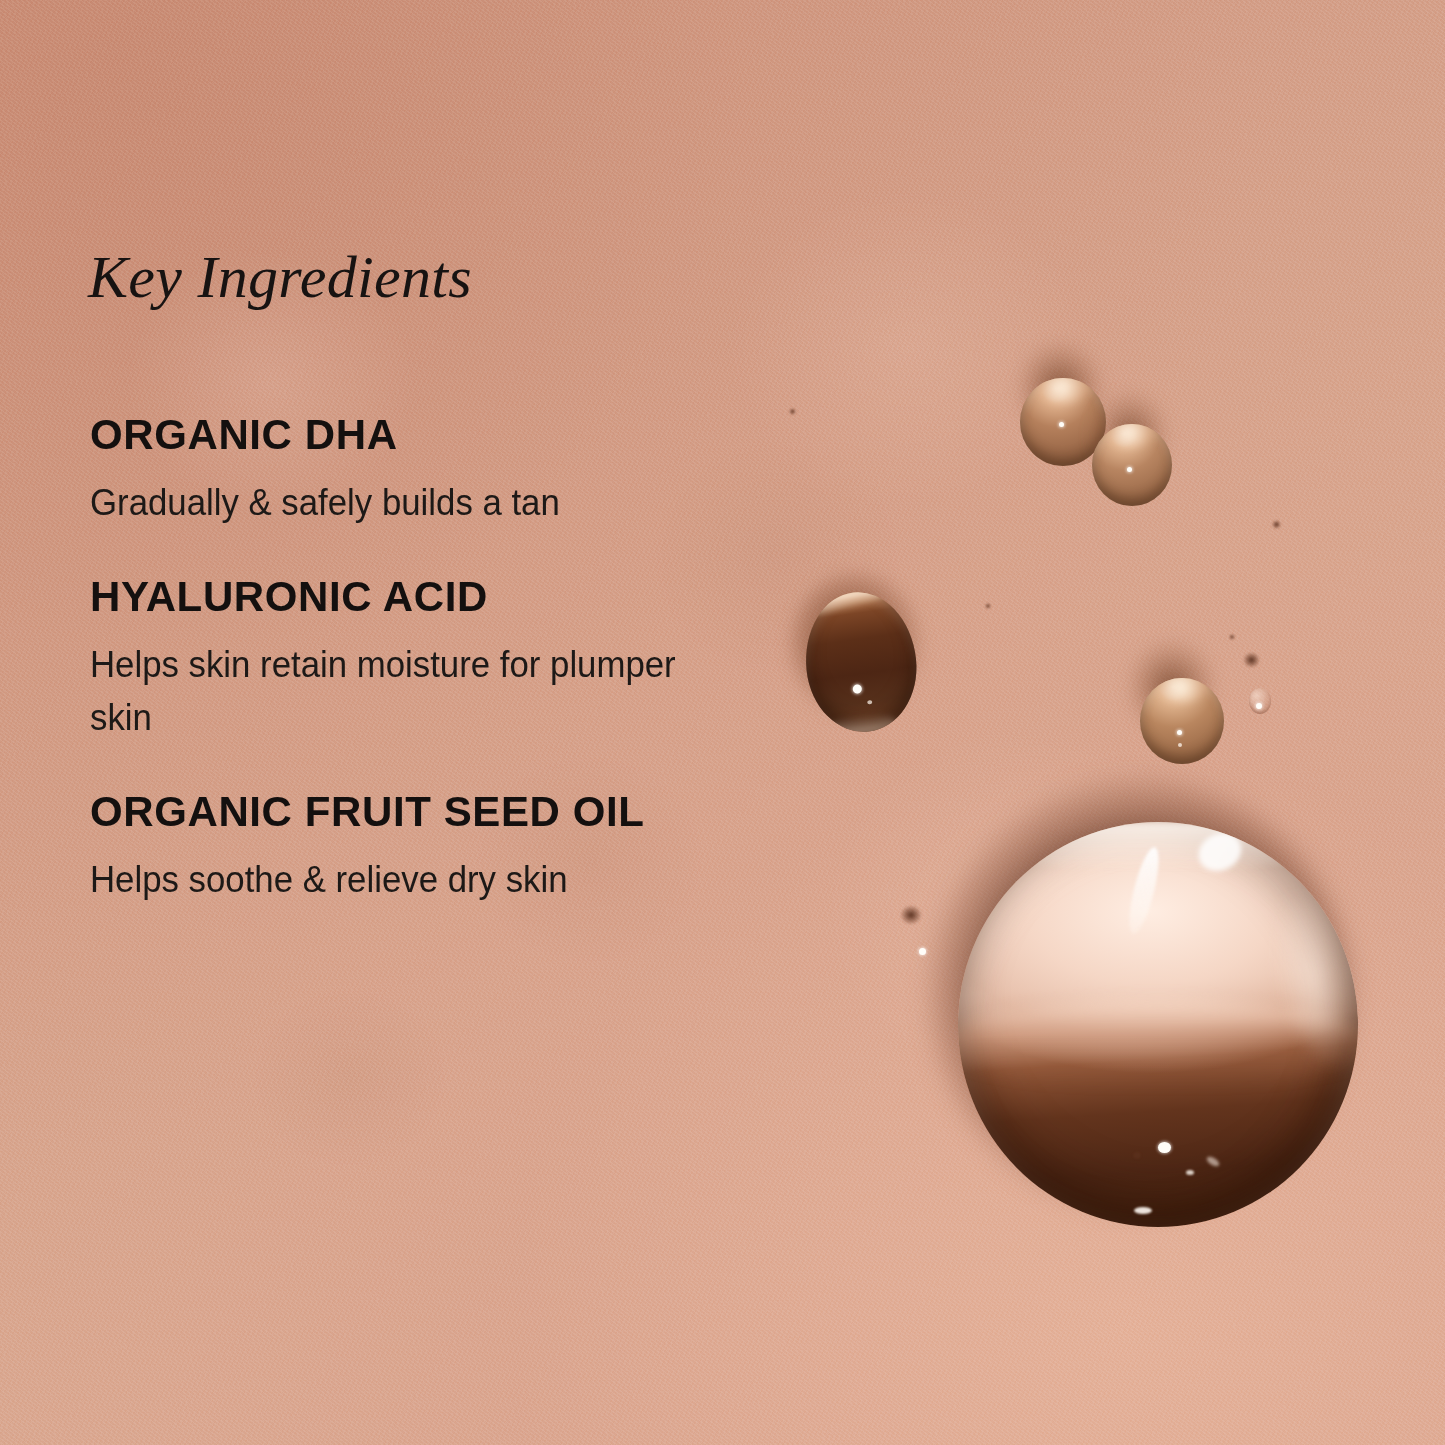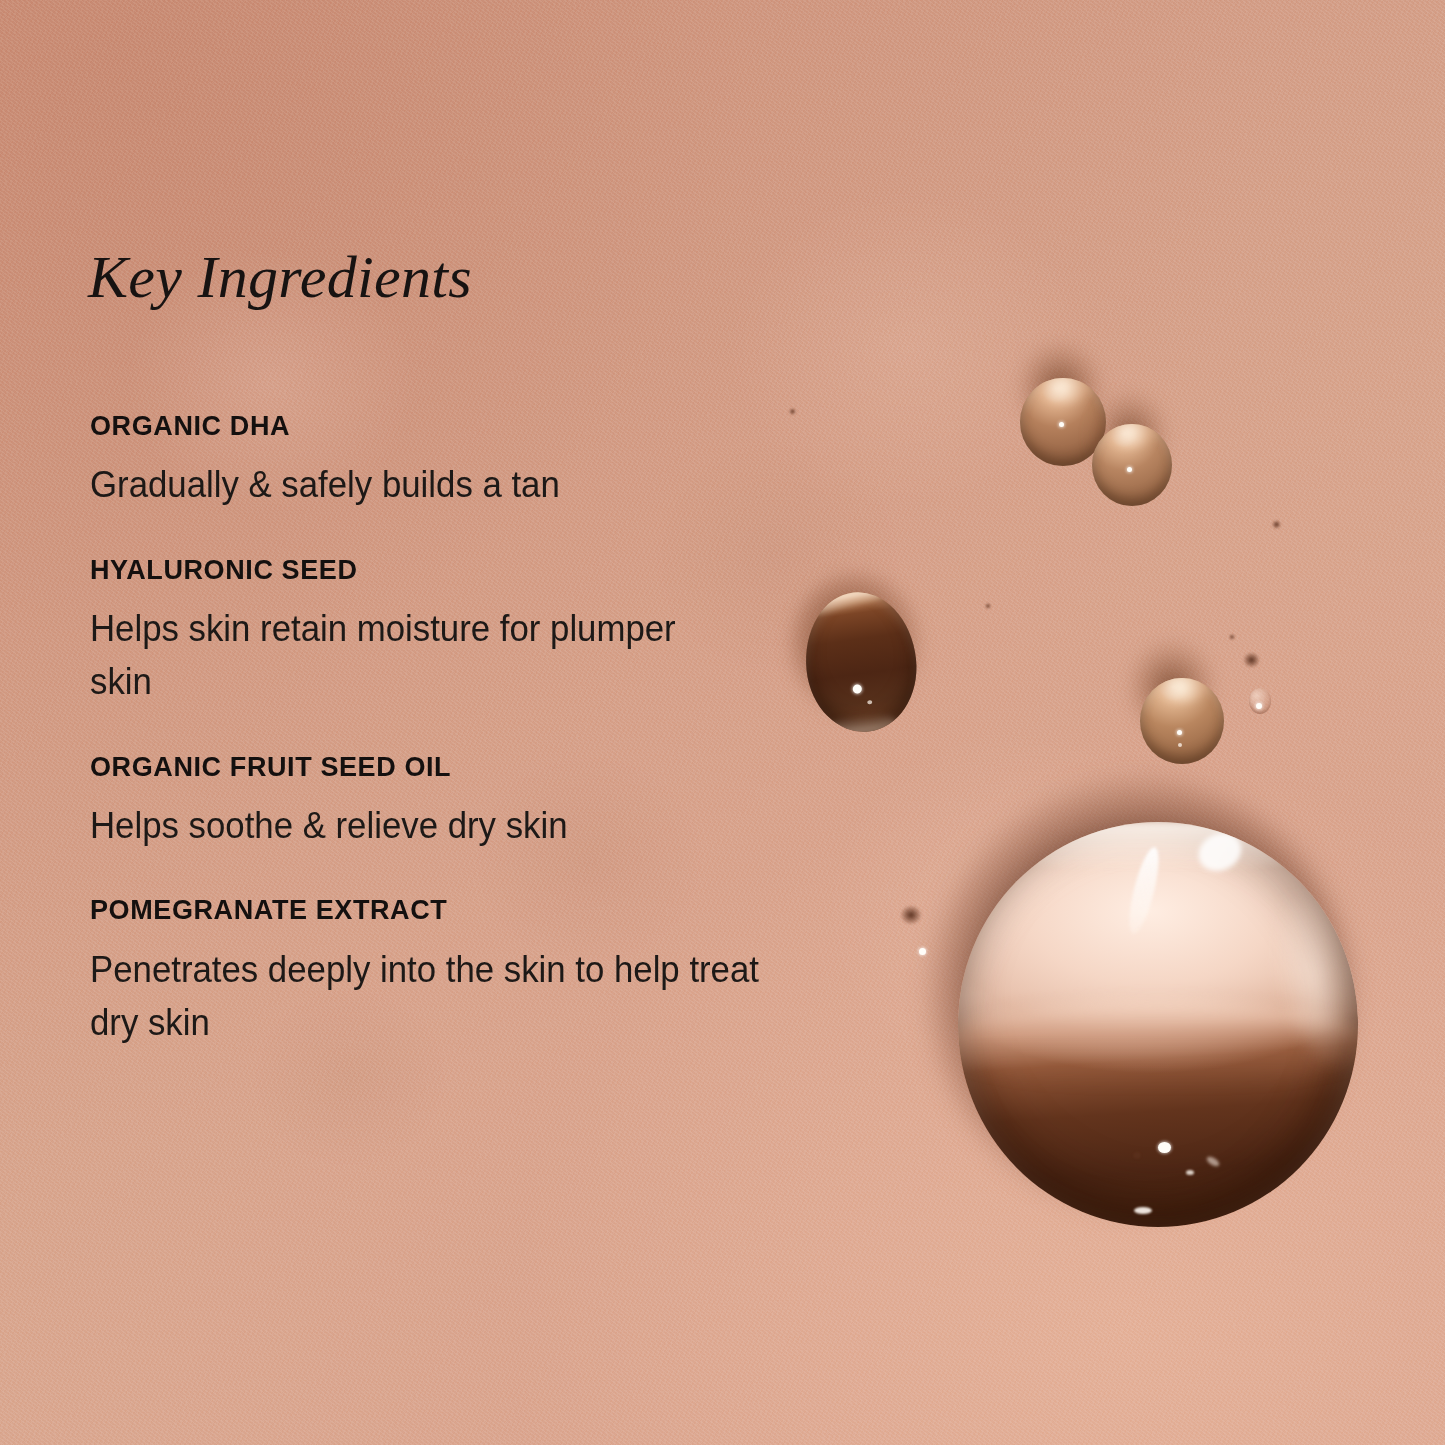--- a/index.html
+++ b/index.html
@@ -73,21 +73,21 @@
     position: absolute;
     left: 90px;
     top: 410px;
     width: 800px;
   }
   .ing { margin-bottom: 42px; }
   .ing:last-child { margin-bottom: 0; }
   .ing-name {
     font-family: "Liberation Sans", sans-serif;
     font-weight: bold;
-    font-size: 27px;
+    font-size: 42px;
     letter-spacing: 0.6px;
     color: #14100f;
     line-height: 1.2;
     margin: 0 0 16px 0;
   }
   .ing-desc {
     font-family: "Liberation Sans", sans-serif;
     font-weight: 400;
     font-size: 37px;
     line-height: 1.44;
@@ -339,28 +339,24 @@
   <div class="title">Key Ingredients</div>
 
   <div class="ing-list">
 
     <div class="ing">
       <p class="ing-name">ORGANIC DHA</p>
       <p class="ing-desc">Gradually &amp; safely builds a tan</p>
     </div>
 
     <div class="ing">
-      <p class="ing-name">HYALURONIC SEED</p>
+      <p class="ing-name">HYALURONIC ACID</p>
       <p class="ing-desc" style="max-width:660px;">Helps skin retain moisture for plumper skin</p>
     </div>
 
     <div class="ing">
       <p class="ing-name">ORGANIC FRUIT SEED OIL</p>
       <p class="ing-desc">Helps soothe &amp; relieve dry skin</p>
     </div>
 
-    <div class="ing">
-      <p class="ing-name">POMEGRANATE EXTRACT</p>
-      <p class="ing-desc" style="max-width:760px;">Penetrates deeply into the skin to help treat dry skin</p>
-    </div>
 
   </div>
 </div>
 
 </body></html>

